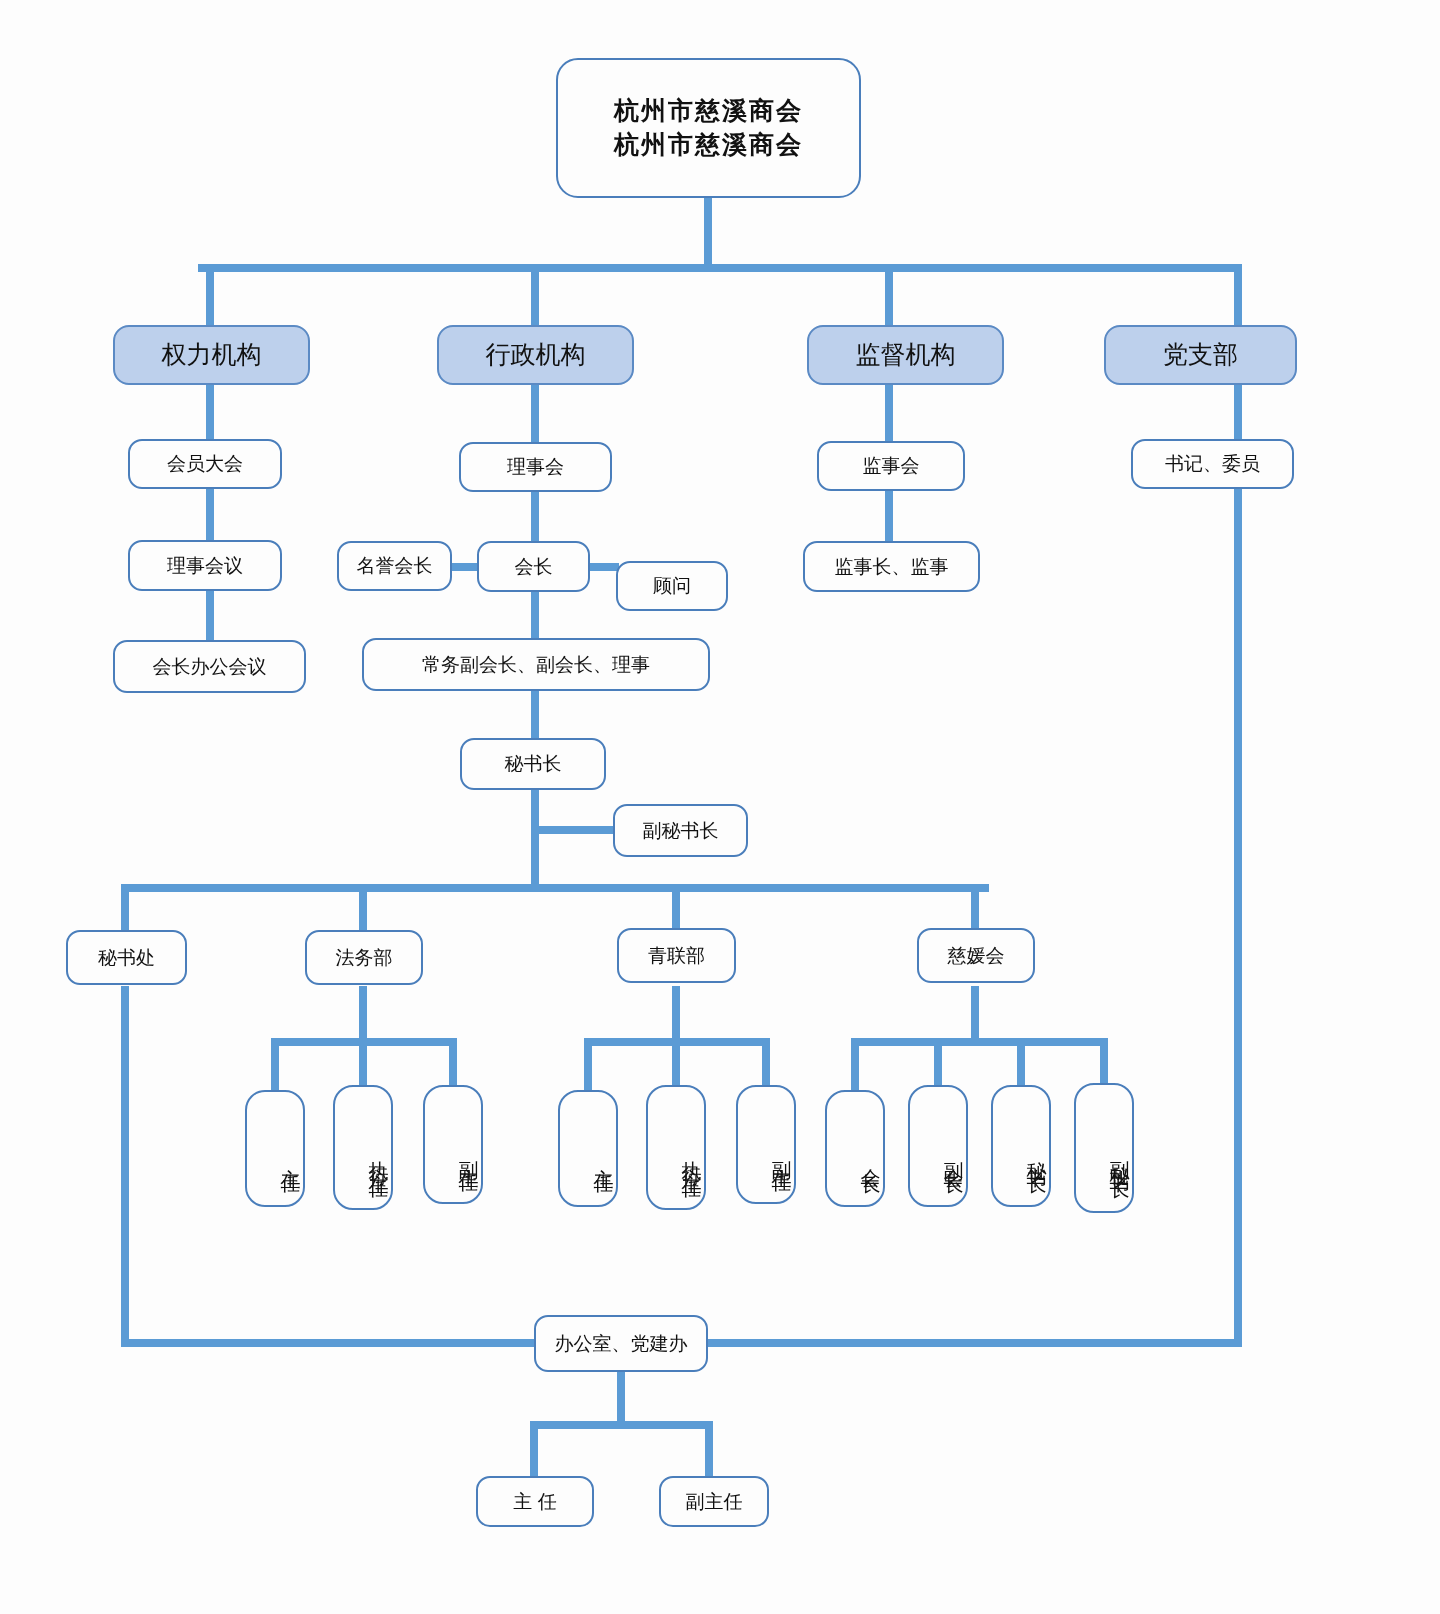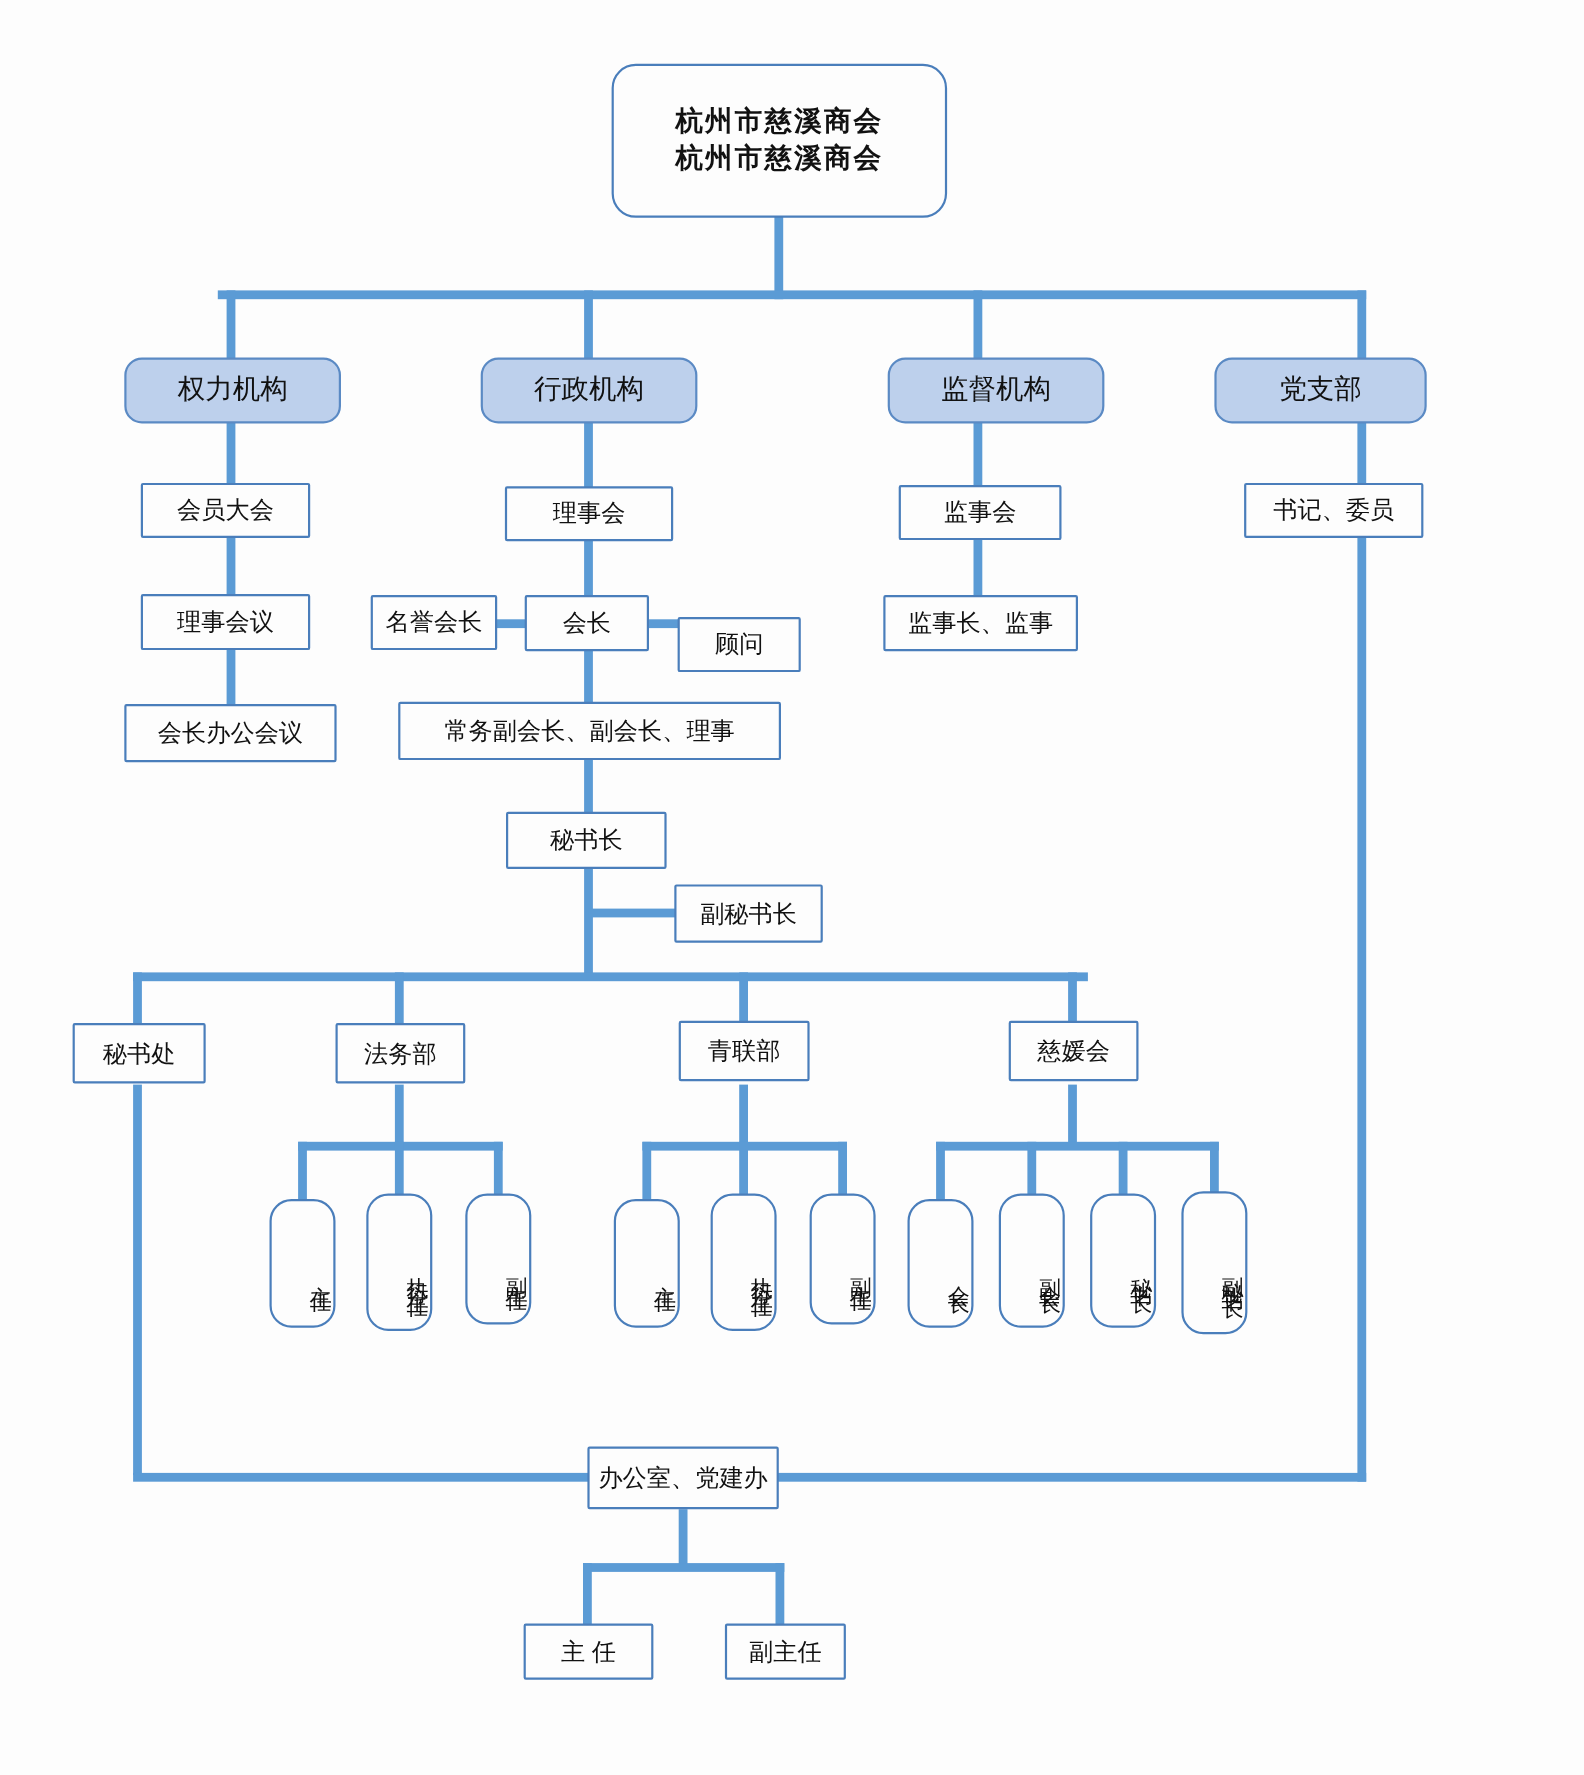--- a/index.html
+++ b/index.html
@@ -12,28 +12,28 @@
     width: 1440px;
     height: 1614px;
     background: #fdfdfd;
     font-family: "Liberation Sans", "DejaVu Sans", sans-serif;
     overflow: hidden;
   }
   .node {
     position: absolute;
     box-sizing: border-box;
     border: 2px solid #4a7ebb;
-    border-radius: 2px;
+    border-radius: 14px;
     background: #fdfdfd;
     display: flex;
     align-items: center;
     justify-content: center;
     text-align: center;
     color: #111111;
-    font-size: 22px;
+    font-size: 19px;
     line-height: 1.25;
     z-index: 3;
   }
   .node.fill {
     background: #bdd0ec;
     border-color: #5b8ac4;
     border-radius: 16px;
     font-size: 25px;
   }
   .node.title {

